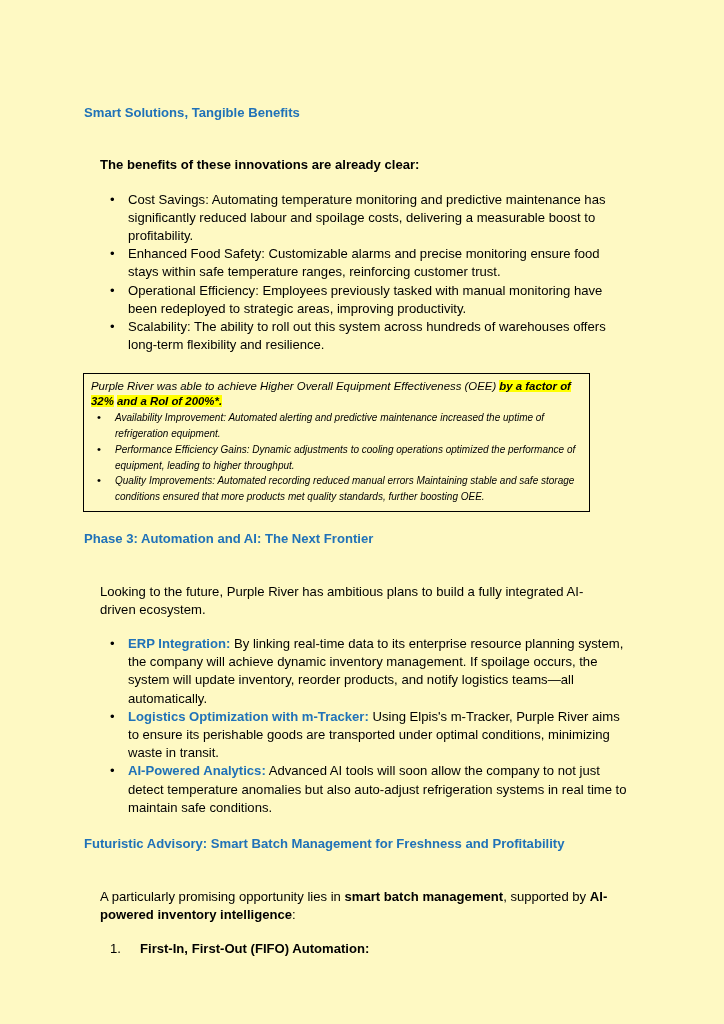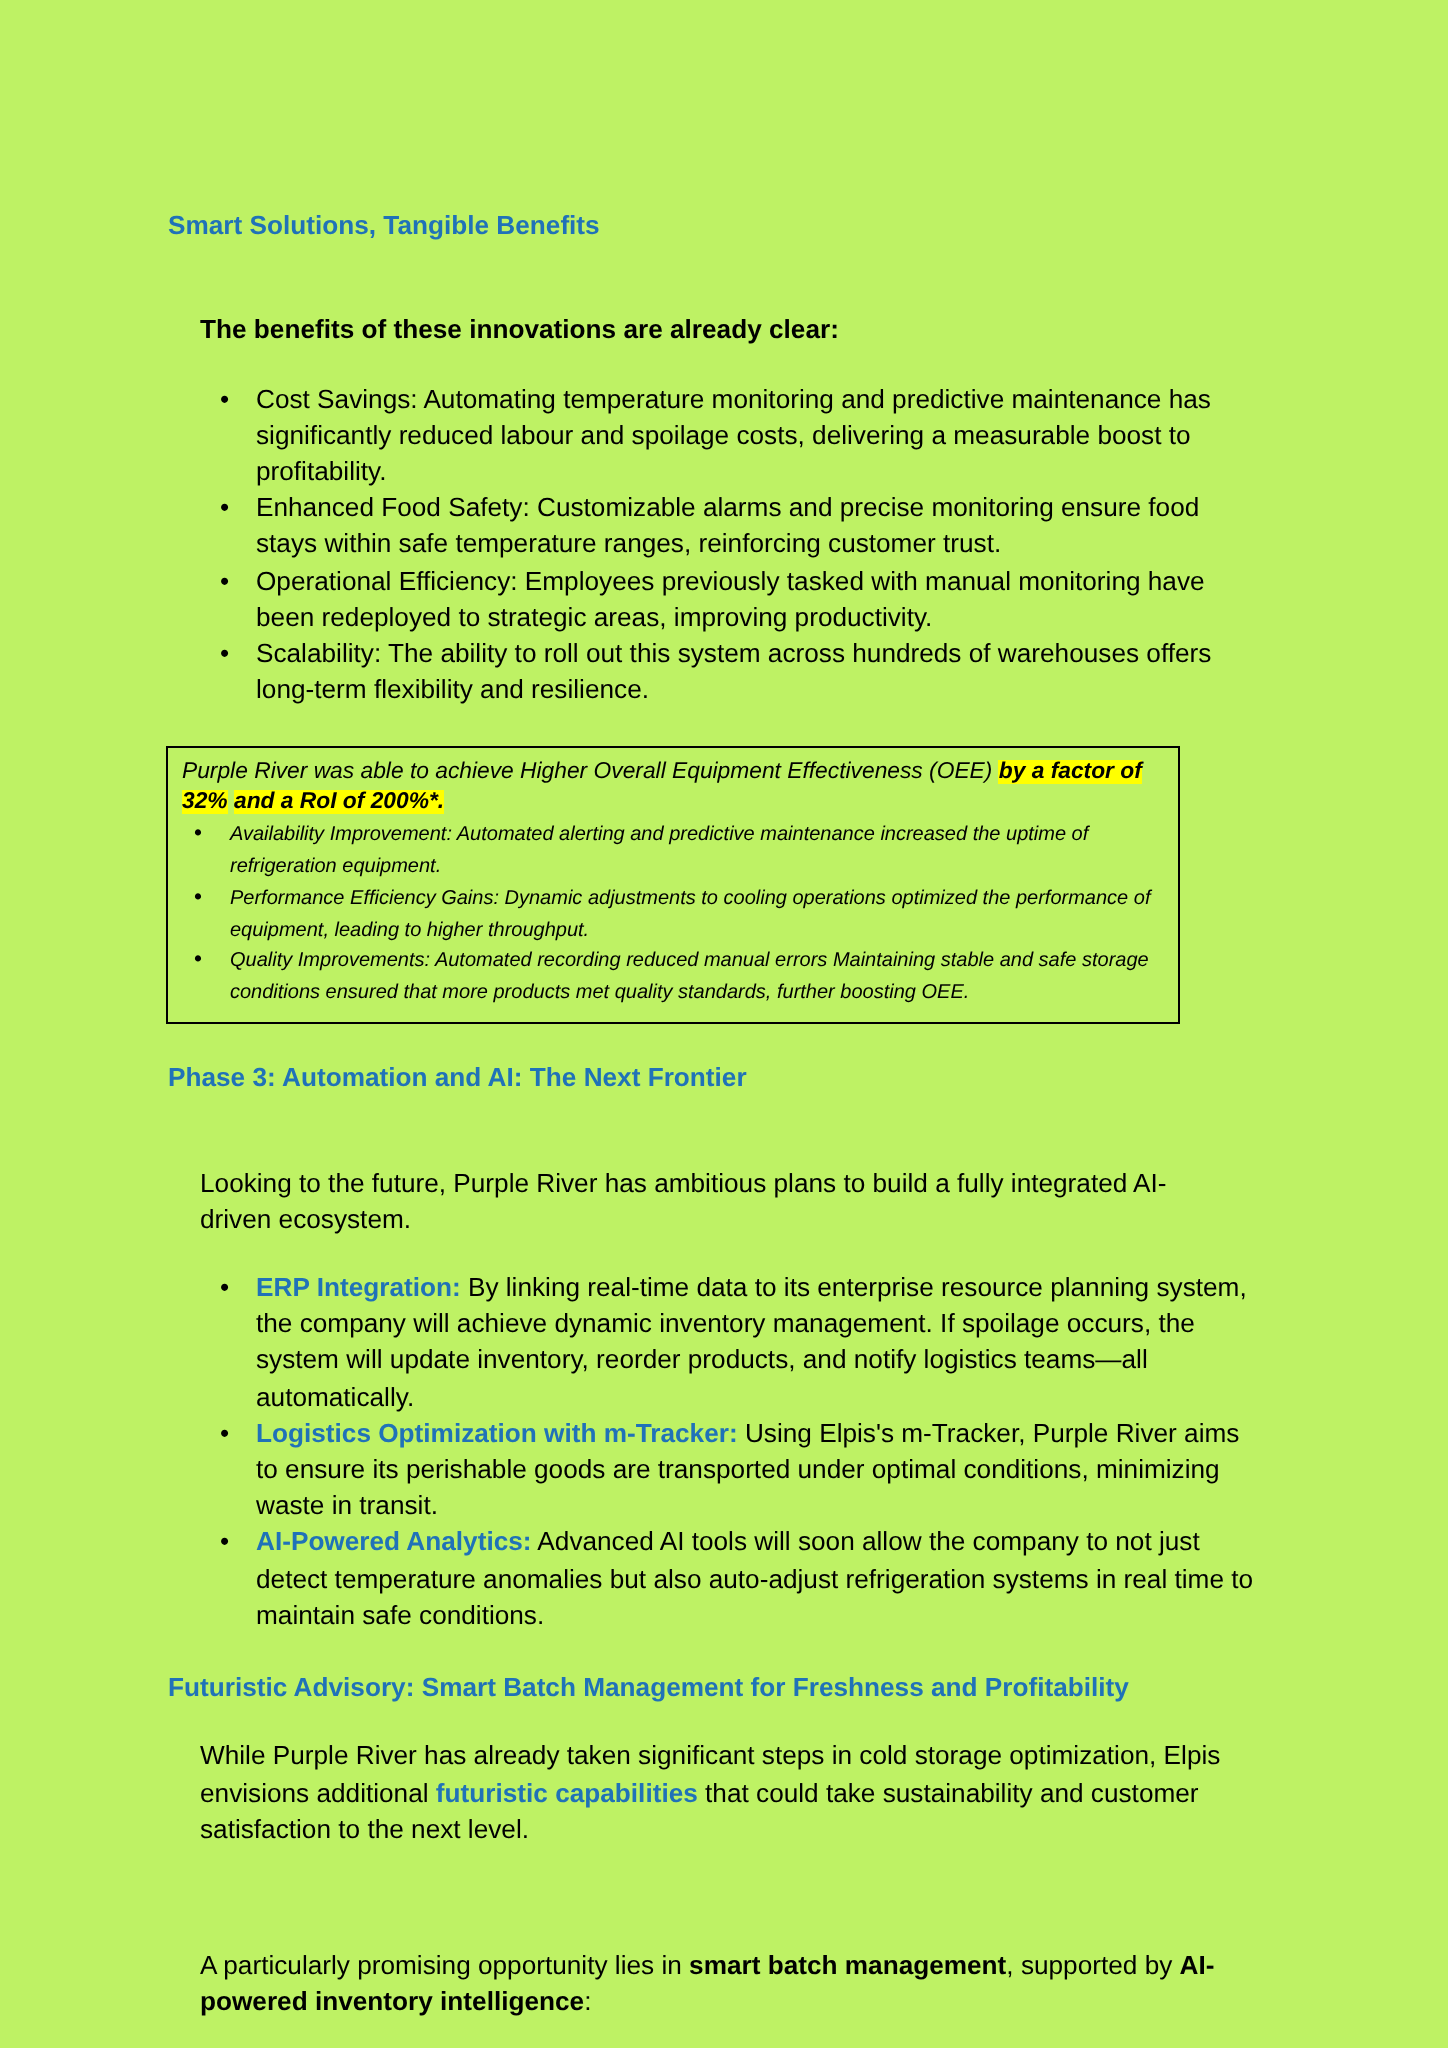--- a/index.html
+++ b/index.html
@@ -11,21 +11,21 @@
     width: 724px;
     height: 1024px;
     font-family: "Liberation Sans", sans-serif;
     color: #000000;
     overflow: hidden;
   }
   .page {
     position: relative;
     width: 724px;
     height: 1024px;
-    background: #bef264;
+    background: #fef9c3;
     box-sizing: border-box;
     padding: 104px 92px 0 84px;
   }
   .doc-body {
     width: 548px;
     font-size: 13.1px;
     line-height: 18.2px;
   }
 
   h2.section-heading {
@@ -204,21 +204,20 @@
       </li>
       <li>
         <span class="lbl-blue">AI-Powered Analytics:</span><span> Advanced AI tools will soon allow the company to not just detect temperature anomalies but also auto-adjust refrigeration systems in real time to maintain safe conditions.</span>
       </li>
     </ul>
 
     <div class="spacer-line"></div>
 
     <h2 class="section-heading">Futuristic Advisory: Smart Batch Management for Freshness and Profitability</h2>
 
-    <p class="para"><span>While Purple River  has already taken significant steps in cold storage optimization, Elpis envisions additional </span><span class="inline-blue">futuristic capabilities</span><span> that could take sustainability and customer satisfaction to the next level.</span></p>
 
     <div class="spacer-line"></div>
 
     <p class="para"><span>A particularly promising opportunity lies in </span><span class="inline-bold">smart batch management</span><span>, supported by </span><span class="inline-bold">AI-powered inventory intelligence</span><span>:</span></p>
 
     <ol class="numbered">
       <li>
         <span>First-In, First-Out (FIFO) Automation:</span>
       </li>
     </ol>

